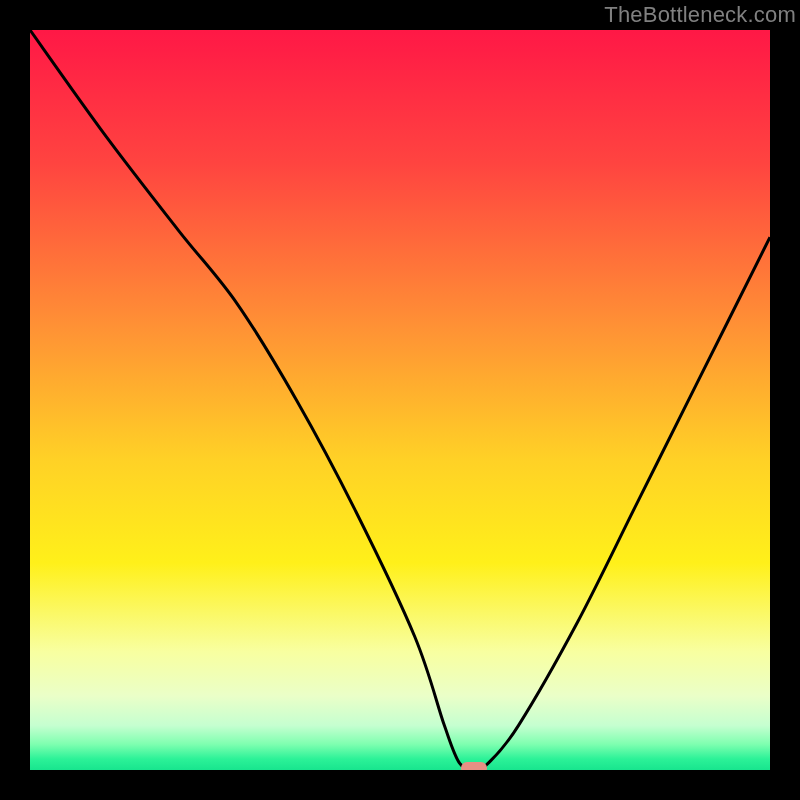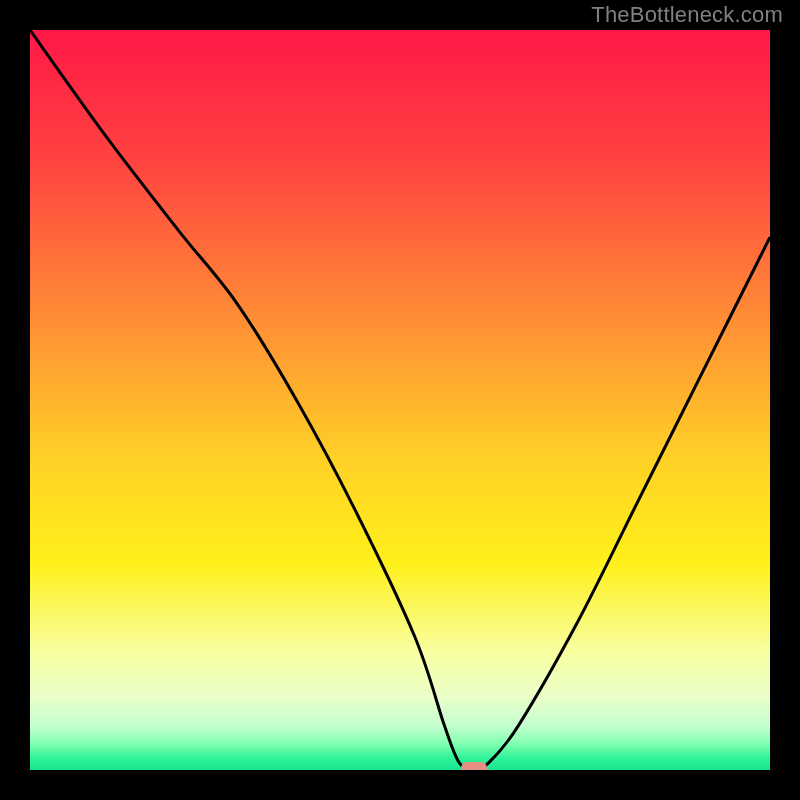--- a/index.html
+++ b/index.html
@@ -13,21 +13,21 @@
   }
   .frame {
     position: relative;
     width: 800px;
     height: 800px;
     background: #000;
   }
   .watermark {
     position: absolute;
     top: 2px;
-    right: 17px;
+    right: 4px;
     color: #808080;
     font-size: 22px;
     font-weight: 500;
     letter-spacing: 0.2px;
     z-index: 10;
   }
   .plot-area {
     position: absolute;
     left: 30px;
     top: 30px;

